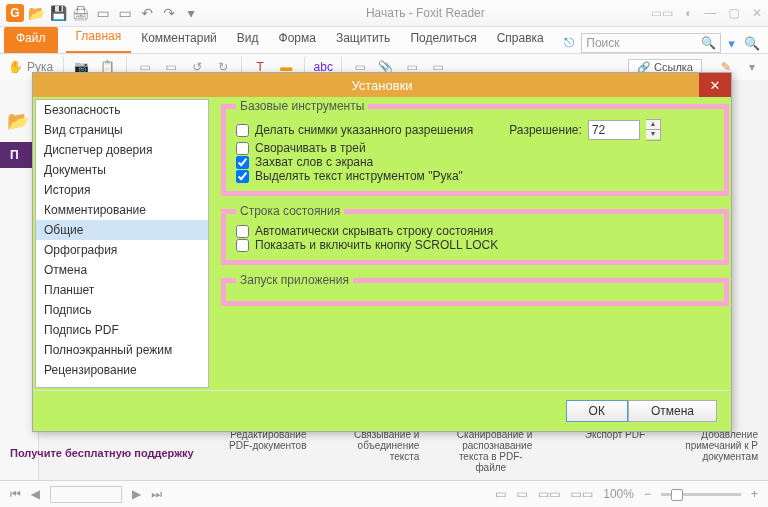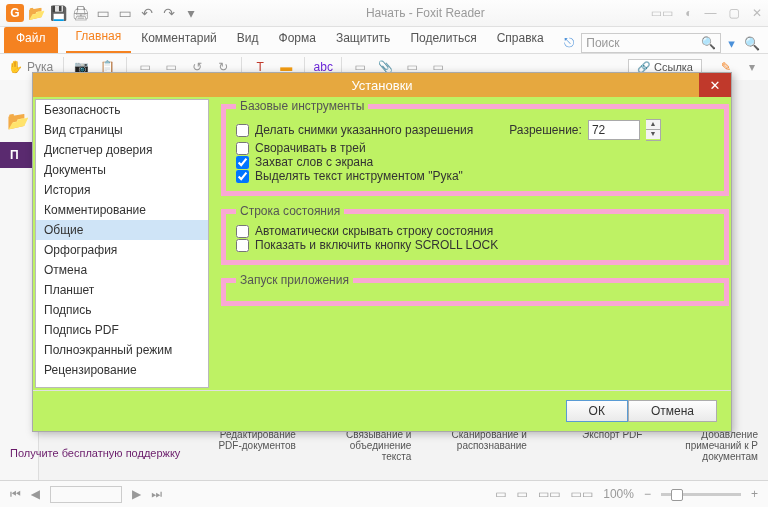--- a/index.html
+++ b/index.html
@@ -21,21 +21,21 @@
 .rib-sep{width:1px;height:20px;background:#ddd}
 .rib-item{display:flex;align-items:center;gap:3px}
 .rib-glyph{width:16px;height:16px;display:inline-flex;align-items:center;justify-content:center;color:#999}
 .rib-txt{color:#888}
 .link-btn{border:1px solid #ccc;padding:1px 8px;background:#fff;display:flex;align-items:center;gap:3px;font-size:11px;color:#555;margin-left:auto}
 .content-bg{position:absolute;left:0;right:0;top:80px;bottom:26px;background:#f3f3f3;overflow:hidden}
 .side-strip{position:absolute;left:0;top:0;bottom:0;width:38px;background:#f7f7f7;border-right:1px solid #ddd}
 .side-strip .fold{width:24px;height:24px;margin:30px 7px;color:#f58220;font-size:18px}
 .purple-band{position:absolute;left:0;top:62px;width:44px;height:26px;background:#5a2a6f;color:#fff;display:flex;align-items:center;padding-left:10px;font-weight:bold;font-size:12px}
 .thumb-row{position:absolute;left:0;right:0;bottom:0;height:52px;display:flex;align-items:flex-start;padding:0 10px;gap:30px}
-.promo{color:#6a1b6a;font-weight:normal;font-size:11px;white-space:nowrap;margin-top:18px}
+.promo{color:#6a1b6a;font-weight:bold;font-size:11px;white-space:nowrap;margin-top:18px}
 .thumb{display:flex;flex-direction:column;align-items:flex-end;font-size:10px;color:#555;text-align:center;width:95px}
 .thumb span{line-height:11px}
 .statusbar{position:absolute;left:0;right:0;bottom:0;height:26px;border-top:1px solid #d6d6d6;background:#fafafa;display:flex;align-items:center;padding:0 10px;gap:10px;color:#999;font-size:12px}
 .statusbar .flex{flex:1}
 .zoom-slider{width:80px;height:3px;background:#ccc;position:relative}
 .zoom-slider::after{content:"";position:absolute;left:10px;top:-4px;width:10px;height:10px;border:1px solid #999;background:#fff;border-radius:2px}
 .dialog{position:absolute;left:32px;top:72px;width:698px;height:358px;background:#bef264;border:1px solid #a9a9a9;box-shadow:2px 2px 8px rgba(0,0,0,.25);display:flex;flex-direction:column}
 .dlg-title{height:24px;background:#e6a83f;color:#fff;display:flex;align-items:center;justify-content:center;position:relative;font-size:13px}
 .dlg-close{position:absolute;right:0;top:0;width:32px;height:24px;background:#c0392b;color:#fff;display:flex;align-items:center;justify-content:center;font-size:13px}
 .dlg-body{flex:1;display:flex;padding:2px;gap:12px;overflow:hidden}
@@ -149,20 +149,21 @@
         <span>PDF-документов</span>
       </div>
     <div class="thumb">
         <span>Связывание и</span>
         <span>объединение</span>
         <span>текста</span>
       </div>
     <div class="thumb">
         <span>Сканирование и</span>
         <span>распознавание</span>
+        <span>текста в PDF-файле</span>
       </div>
     <div class="thumb">
         <span>Экспорт PDF</span>
       </div>
     <div class="thumb">
         <span>Добавление</span>
         <span>примечаний к P</span>
         <span>документам</span>
       </div>
   </div>

